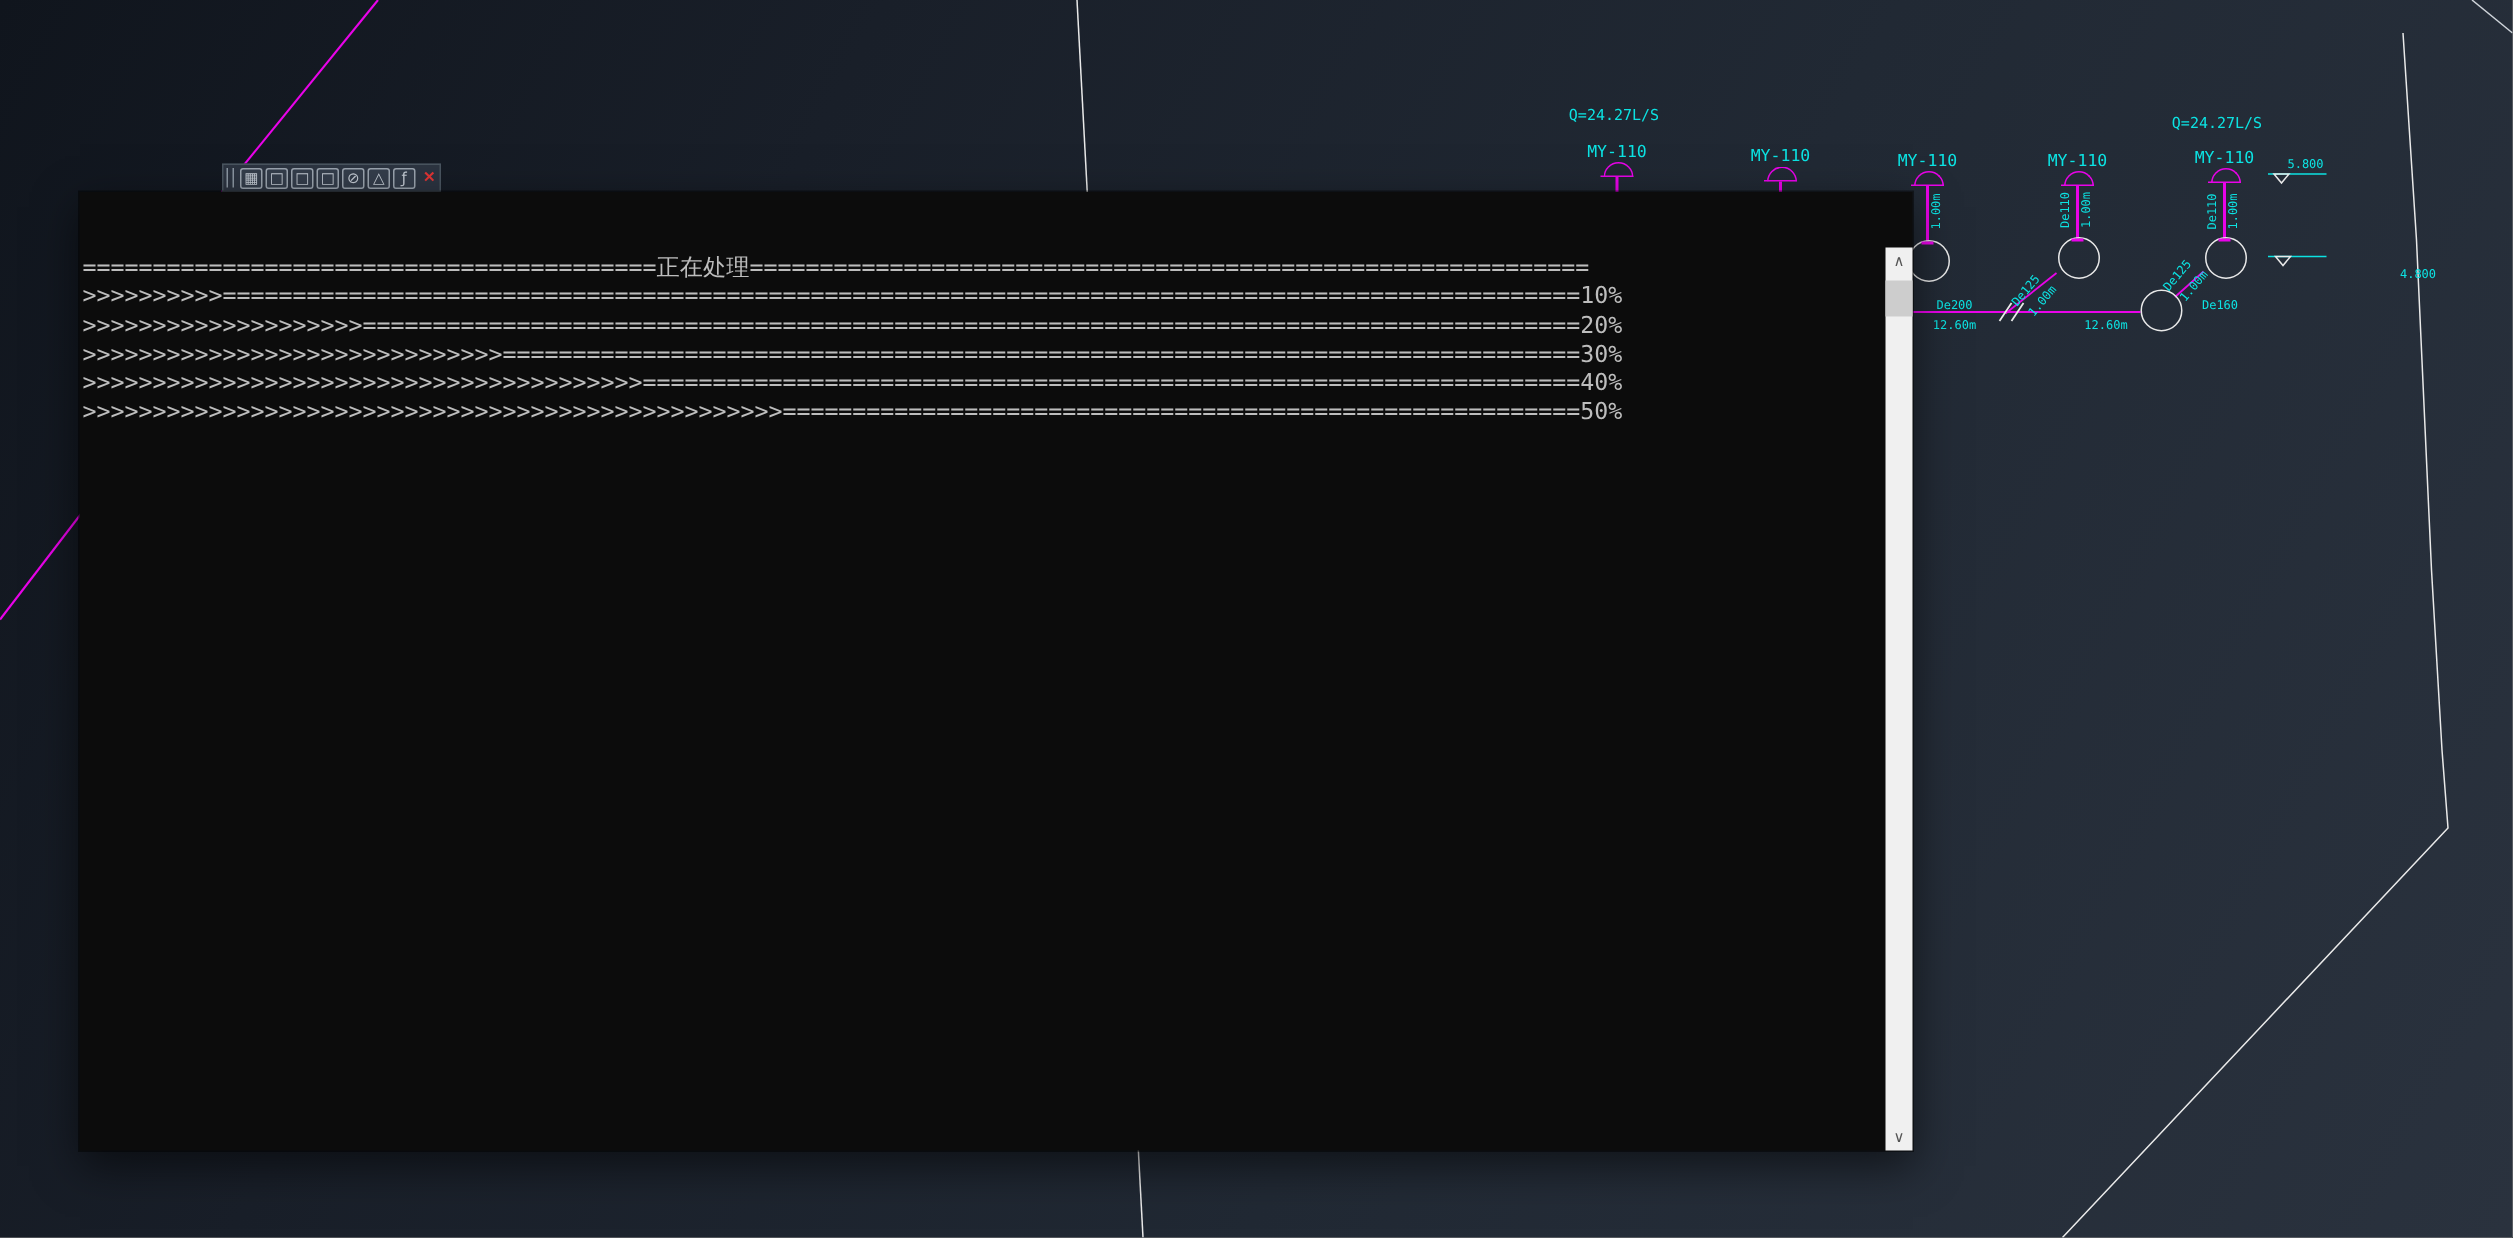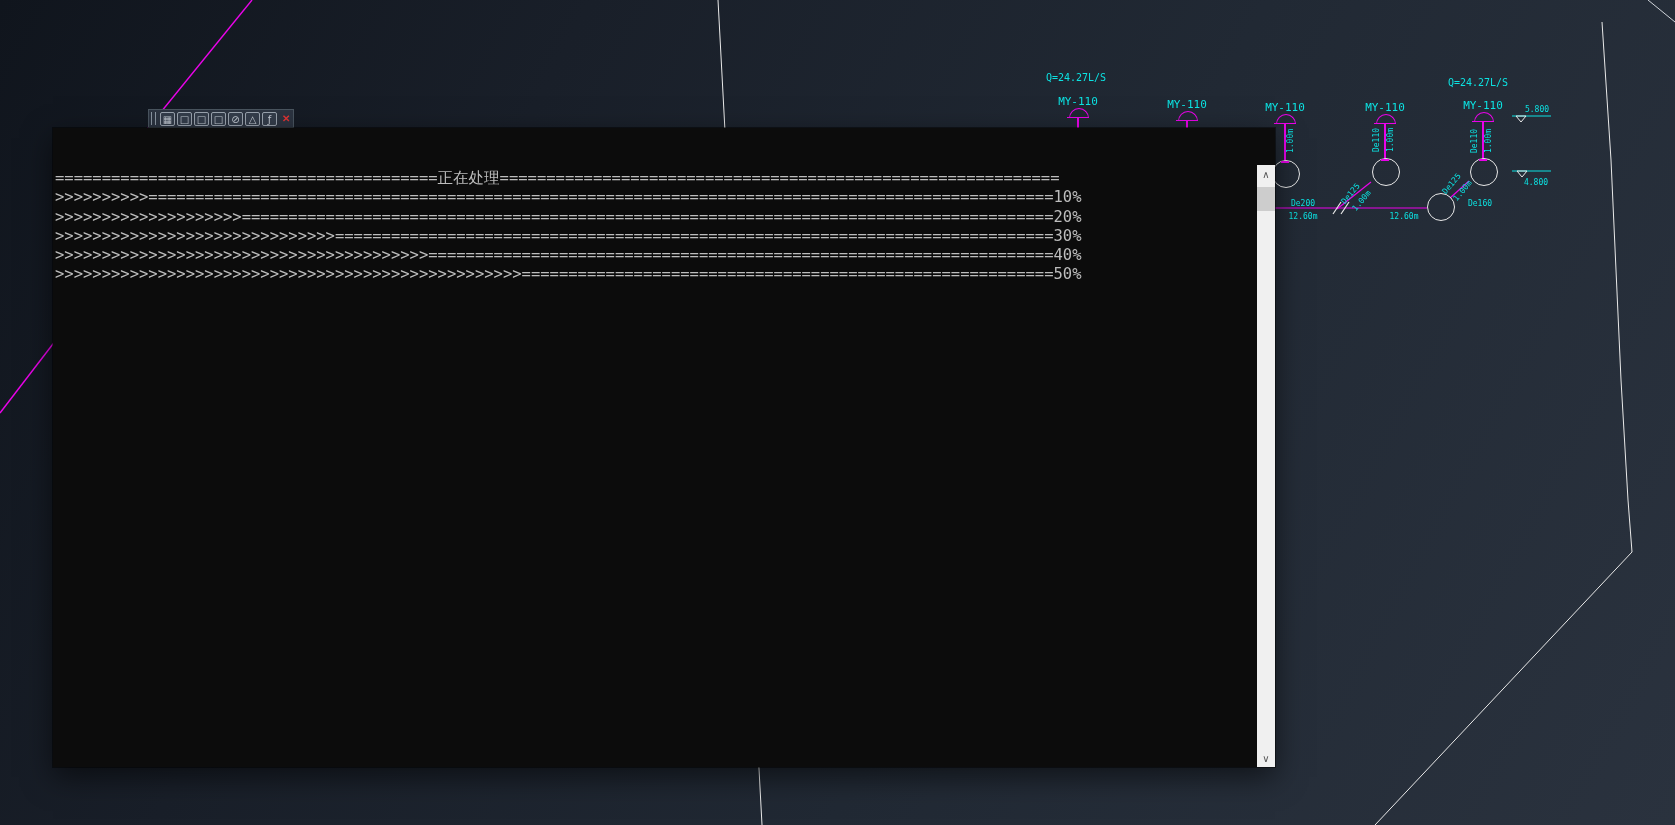--- a/index.html
+++ b/index.html
@@ -133,21 +133,21 @@
     <span style="left: 1291px; top: 141px; font-size: 8px; transform: translate(-50%, -50%) rotate(-90deg);">1.00m</span>
     <span style="left: 1377px; top: 140px; font-size: 8px; transform: translate(-50%, -50%) rotate(-90deg);">De110</span>
     <span style="left: 1391px; top: 140px; font-size: 8px; transform: translate(-50%, -50%) rotate(-90deg);">1.00m</span>
     <span style="left: 1475px; top: 141px; font-size: 8px; transform: translate(-50%, -50%) rotate(-90deg);">De110</span>
     <span style="left: 1489px; top: 141px; font-size: 8px; transform: translate(-50%, -50%) rotate(-90deg);">1.00m</span>
     <span style="left: 1351px; top: 194px; font-size: 8px; transform: translate(-50%, -50%) rotate(-50deg);">De125</span>
     <span style="left: 1362px; top: 201px; font-size: 8px; transform: translate(-50%, -50%) rotate(-50deg);">1.00m</span>
     <span style="left: 1452px; top: 184px; font-size: 8px; transform: translate(-50%, -50%) rotate(-50deg);">De125</span>
     <span style="left: 1463px; top: 191px; font-size: 8px; transform: translate(-50%, -50%) rotate(-50deg);">1.00m</span>
     <span style="left: 1537px; top: 110px; font-size: 8px;">5.800</span>
-    <span style="left: 1536px; top: 183px; font-size: 8px;">4.800</span>
+    <span style="left: 1612px; top: 183px; font-size: 8px;">4.800</span>
   </div>
 
 <div id="cad-toolbar">
   <div class="grip"></div>
 
 <div class="tb-icon">▦</div>
     <div class="tb-icon">□</div>
     <div class="tb-icon">□</div>
     <div class="tb-icon">□</div>
     <div class="tb-icon">⊘</div>

